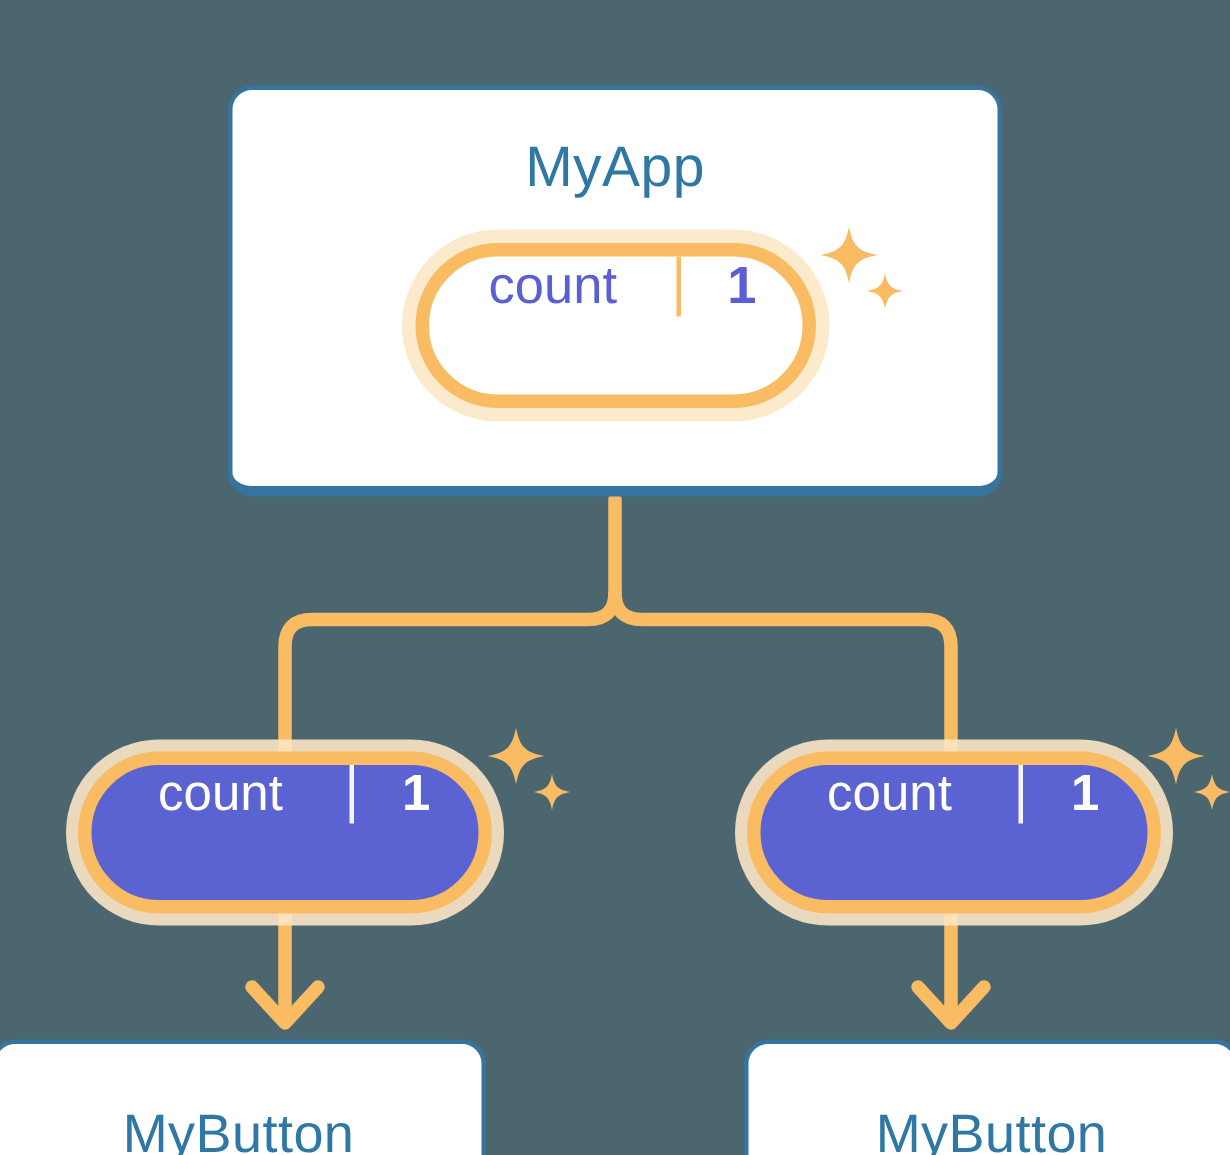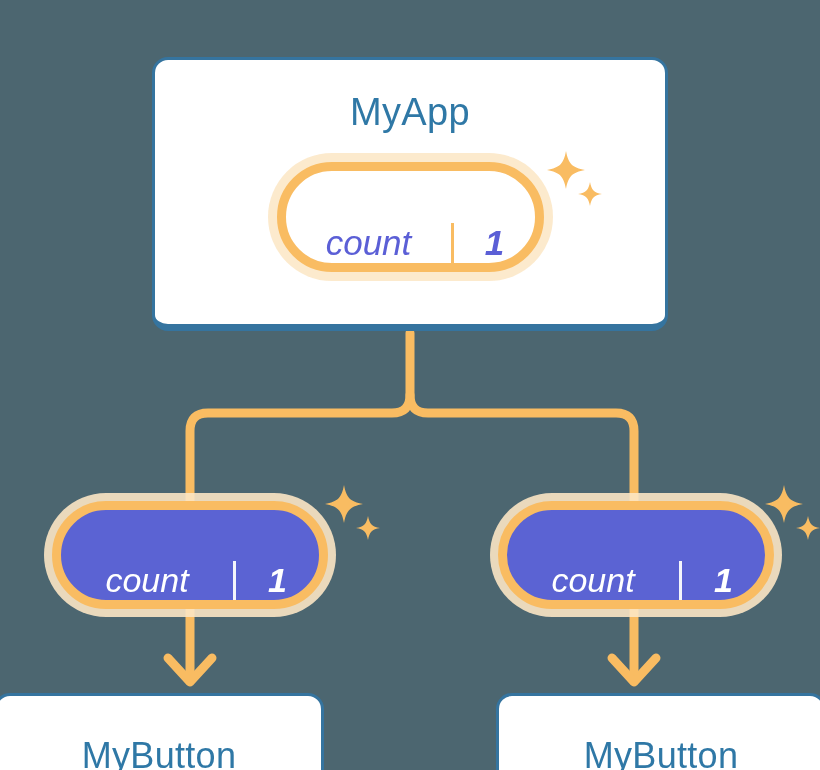--- a/index.html
+++ b/index.html
@@ -75,23 +75,22 @@
   
   .pill-wrap {
     position: absolute;
     z-index: 4;
   }
   .pill {
     position: relative;
     box-sizing: border-box;
     border-radius: 999px;
     display: flex;
-    align-items: flex-end;
+    align-items: flex-start;
     overflow: hidden;
-    font-style: italic;
   }
   .pill .seg {
     display: flex;
     align-items: center;
     justify-content: center;
     box-sizing: border-box;
     white-space: nowrap;
   }
   .pill .seg-key   { flex: 0 0 auto; }
   .pill .seg-value { flex: 0 0 auto; font-weight: 700; }

